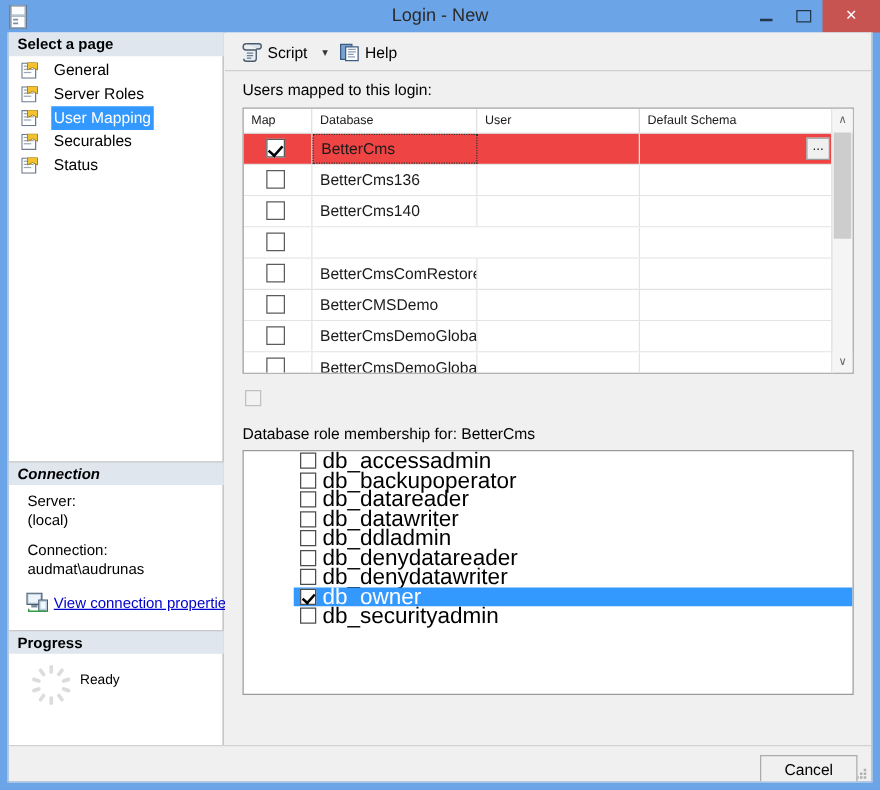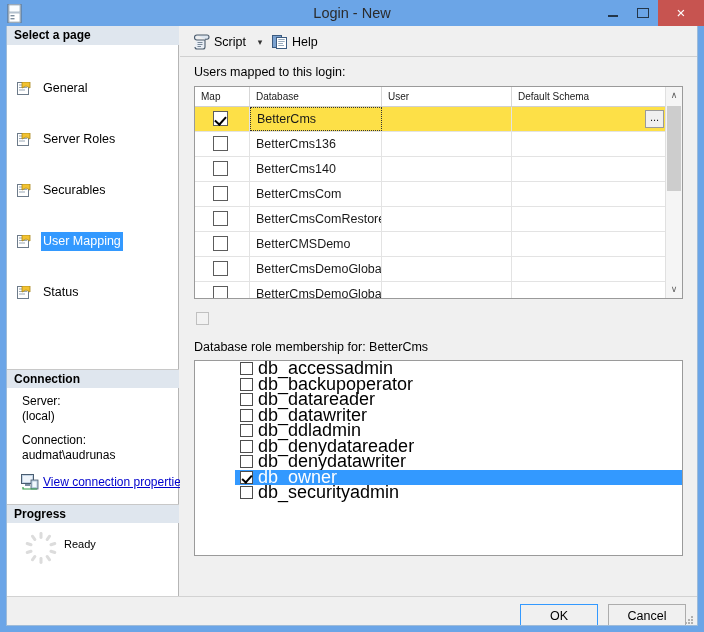--- a/index.html
+++ b/index.html
@@ -92,21 +92,20 @@
     position: absolute; left: 0; top: 21px;
     width: 172px;
   }
   .page-item {
     position: relative;
     height: 19px; line-height: 19px;
     padding-left: 34px;
     font-size: 12.5px;
     color: #000000;
     white-space: nowrap;
-    margin-top: 32px;
   }
   .page-item .lbl {
     display: inline-block;
     padding: 0 2px;
   }
   .page-item.selected .lbl {
     background: #3399ff;
     color: #ffffff;
   }
   .page-icon {
@@ -213,21 +212,21 @@
     position: absolute; left: 0; top: 20px;
     width: 472px; height: 192px;
     overflow: hidden;
   }
   .grow {
     position: relative;
     height: 25px;
     border-bottom: 1px solid #e3e3e3;
     background: #ffffff;
   }
-  .grow.sel { background: #fde047; }
+  .grow.sel { background: #ef4444; }
   .gc {
     position: absolute; top: 0; height: 24px; line-height: 24px;
     font-size: 12.5px; color: #1a1a1a;
     padding-left: 6px;
     border-right: 1px solid #e3e3e3;
     white-space: nowrap; overflow: hidden;
   }
   .gc-map { left: 0; width: 55px; padding-left: 0; }
   .gc-db { left: 55px; width: 132px; }
   .gc-user { left: 187px; width: 130px; }
@@ -411,62 +410,62 @@
               <rect x="0.5" y="0.5" width="11" height="12" fill="#ffffff" stroke="#6d7b8a"></rect>
               <rect x="2" y="2.5" width="8" height="1" fill="#9aa8b6"></rect>
               <rect x="2" y="5" width="8" height="1" fill="#9aa8b6"></rect>
               <rect x="2" y="7.5" width="6" height="1" fill="#9aa8b6"></rect>
               <path d="M5 0 L13 0 L13 6 L9 4 L5 6 Z" fill="#f2c230" stroke="#a8861a" stroke-width="0.8"></path>
             </svg>
           </span>
           <span class="lbl">Server Roles</span>
         </div>
 
+        <div class="page-item selected">
+          <span class="page-icon">
+            <svg width="14" height="13" viewBox="0 0 14 13">
+              <rect x="0.5" y="0.5" width="11" height="12" fill="#ffffff" stroke="#6d7b8a"></rect>
+              <rect x="2" y="2.5" width="8" height="1" fill="#9aa8b6"></rect>
+              <rect x="2" y="5" width="8" height="1" fill="#9aa8b6"></rect>
+              <rect x="2" y="7.5" width="6" height="1" fill="#9aa8b6"></rect>
+              <path d="M5 0 L13 0 L13 6 L9 4 L5 6 Z" fill="#f2c230" stroke="#a8861a" stroke-width="0.8"></path>
+            </svg>
+          </span>
+          <span class="lbl">User Mapping</span>
+        </div>
+
         <div class="page-item">
           <span class="page-icon">
             <svg width="14" height="13" viewBox="0 0 14 13">
               <rect x="0.5" y="0.5" width="11" height="12" fill="#ffffff" stroke="#6d7b8a"></rect>
               <rect x="2" y="2.5" width="8" height="1" fill="#9aa8b6"></rect>
               <rect x="2" y="5" width="8" height="1" fill="#9aa8b6"></rect>
               <rect x="2" y="7.5" width="6" height="1" fill="#9aa8b6"></rect>
               <path d="M5 0 L13 0 L13 6 L9 4 L5 6 Z" fill="#f2c230" stroke="#a8861a" stroke-width="0.8"></path>
             </svg>
           </span>
           <span class="lbl">Securables</span>
         </div>
 
-        <div class="page-item selected">
-          <span class="page-icon">
-            <svg width="14" height="13" viewBox="0 0 14 13">
-              <rect x="0.5" y="0.5" width="11" height="12" fill="#ffffff" stroke="#6d7b8a"></rect>
-              <rect x="2" y="2.5" width="8" height="1" fill="#9aa8b6"></rect>
-              <rect x="2" y="5" width="8" height="1" fill="#9aa8b6"></rect>
-              <rect x="2" y="7.5" width="6" height="1" fill="#9aa8b6"></rect>
-              <path d="M5 0 L13 0 L13 6 L9 4 L5 6 Z" fill="#f2c230" stroke="#a8861a" stroke-width="0.8"></path>
-            </svg>
-          </span>
-          <span class="lbl">User Mapping</span>
-        </div>
-
         <div class="page-item">
           <span class="page-icon">
             <svg width="14" height="13" viewBox="0 0 14 13">
               <rect x="0.5" y="0.5" width="11" height="12" fill="#ffffff" stroke="#6d7b8a"></rect>
               <rect x="2" y="2.5" width="8" height="1" fill="#9aa8b6"></rect>
               <rect x="2" y="5" width="8" height="1" fill="#9aa8b6"></rect>
               <rect x="2" y="7.5" width="6" height="1" fill="#9aa8b6"></rect>
               <path d="M5 0 L13 0 L13 6 L9 4 L5 6 Z" fill="#f2c230" stroke="#a8861a" stroke-width="0.8"></path>
             </svg>
           </span>
           <span class="lbl">Status</span>
         </div>
 
       </div>
 
-      <div class="panel-head sep" style="top:343px;">Connection</div>
+      <div class="panel-head sep" style="top:343px;font-style:italic;">Connection</div>
       <div class="conn-body" style="top:368px;">
         <div class="conn-line">Server:</div>
         <div class="conn-line">(local)</div>
         <div class="conn-gap"></div>
         <div class="conn-line">Connection:</div>
         <div class="conn-line">audmat\audrunas</div>
         <div class="conn-link-row">
           <span class="conn-icon">
             <svg width="18" height="16" viewBox="0 0 18 16">
               <rect x="0.5" y="0.5" width="12" height="9" fill="#c3d4e6" stroke="#4a5d70"></rect>
@@ -573,21 +572,20 @@
               </div>
               <div class="gc gc-db">BetterCms140</div>
               <div class="gc gc-user"></div>
               <div class="gc gc-schema"></div>
             </div>
 
             <div class="grow">
               <div class="gc gc-map">
                 <span class="cellbox"></span>
               </div>
-              <div class="gc gc-db">BetterCmsCom</div>
               <div class="gc gc-user"></div>
               <div class="gc gc-schema"></div>
             </div>
 
             <div class="grow">
               <div class="gc gc-map">
                 <span class="cellbox"></span>
               </div>
               <div class="gc gc-db">BetterCmsComRestore</div>
               <div class="gc gc-user"></div>
@@ -689,17 +687,16 @@
             <rect x="5" y="5" width="2" height="2"></rect>
               <rect x="8" y="5" width="2" height="2"></rect>
             <rect x="2" y="8" width="2" height="2"></rect>
               <rect x="5" y="8" width="2" height="2"></rect>
               <rect x="8" y="8" width="2" height="2"></rect>
           </g>
         </svg>
       </span>
     </div>
 
-    <div class="dlg-btn btn-ok">OK</div>
     <div class="dlg-btn btn-cancel">Cancel</div>
 
   </div>
 </div>
 
 </body></html>

